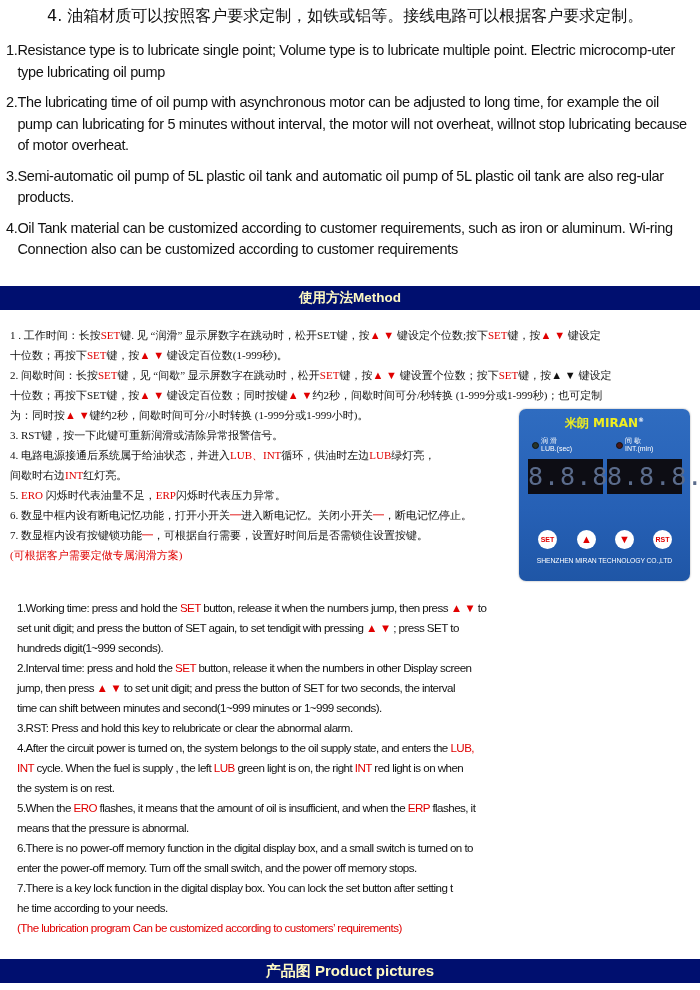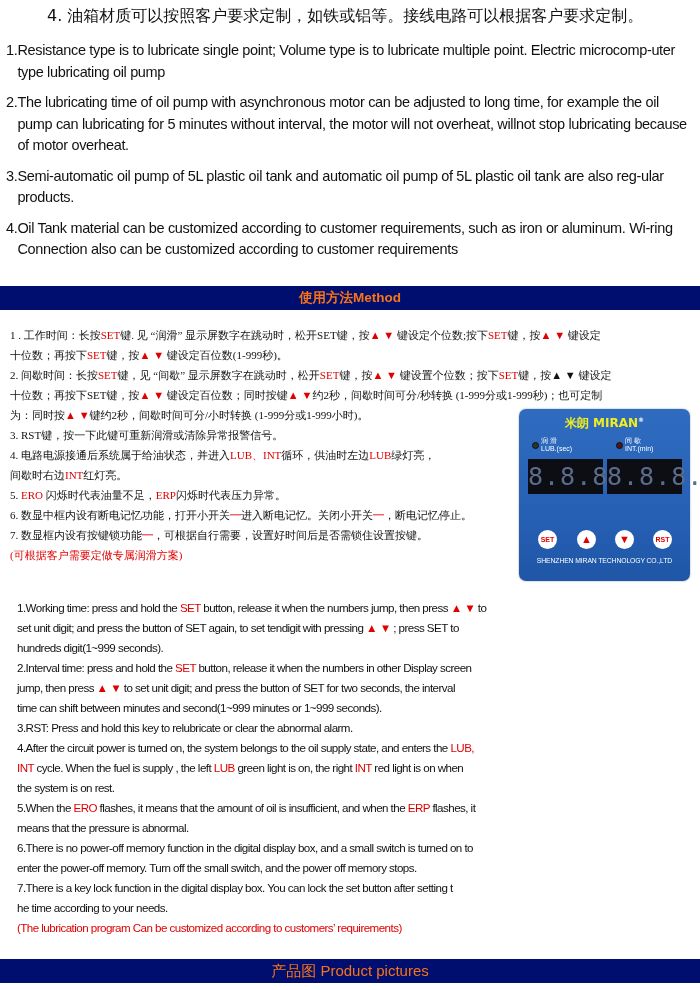--- a/index.html
+++ b/index.html
@@ -2,22 +2,22 @@
 <html><head>
 <meta charset="utf-8">
 <style>
   html, body { margin: 0; padding: 0; background: #ffffff; }
   body { width: 700px; height: 990px; overflow: hidden; position: relative; color: #111; }
   .top-note { position: absolute; left: 8px; top: 6px; font-family: "DejaVu Sans", sans-serif; font-size: 16px; color: #111; margin-left: 39px; }
   .en-list { position: absolute; left: 6px; top: 40px; width: 688px; font-family: "Liberation Sans", sans-serif; font-size: 14.5px; line-height: 21.5px; color: #111; }
   .en-item { display: flex; margin-bottom: 9px; letter-spacing: -0.35px; }
   .en-item .num { flex: 0 0 auto; }
   .en-item .txt { flex: 1; }
-  .band { position: absolute; left: 0; width: 700px; height: 24px; background: #000f6f; color: #f97316; text-align: center; font-family: "Liberation Sans", sans-serif; font-weight: bold; font-size: 13.5px; line-height: 24px; }
-  .band.b2 { font-size: 15px; font-weight: normal; }
+  .band { position: absolute; left: 0; width: 700px; height: 24px; background: #000f6f; color: #fef9c3; text-align: center; font-family: "Liberation Sans", sans-serif; font-weight: bold; font-size: 13.5px; line-height: 24px; }
+  .band.b2 { font-size: 15px; font-weight: bold; }
   .cn-block { position: absolute; left: 10px; top: 325px; width: 680px; font-family: Liberation Serif, serif; font-size: 11px; line-height: 20px; color: #111; }
   .cn-line { white-space: nowrap; }
   .red { color: #e00000; }
   .tri-red { color: #e00000; }
   .en-usage { position: absolute; left: 17px; top: 598px; width: 675px; font-family: Liberation Sans, sans-serif; font-size: 11.6px; line-height: 20px; color: #111; letter-spacing: -0.55px; }
   .en-usage .line { white-space: nowrap; }
   
   .panel { position: absolute; left: 519px; top: 409px; width: 171px; height: 172px; background: linear-gradient(180deg, #2f6cc0 0%, #2660b5 60%, #1f56a6 100%); border-radius: 7px; box-shadow: 0 0 2px rgba(0,0,0,0.4); }
   .panel .brand { position: absolute; top: 6px; left: 0; width: 171px; text-align: center; color: #f0ee20; font-family: "DejaVu Sans", sans-serif; font-size: 12px; font-weight: bold; }
   .panel .brand .reg { font-size: 6px; vertical-align: super; color: #fff; }

